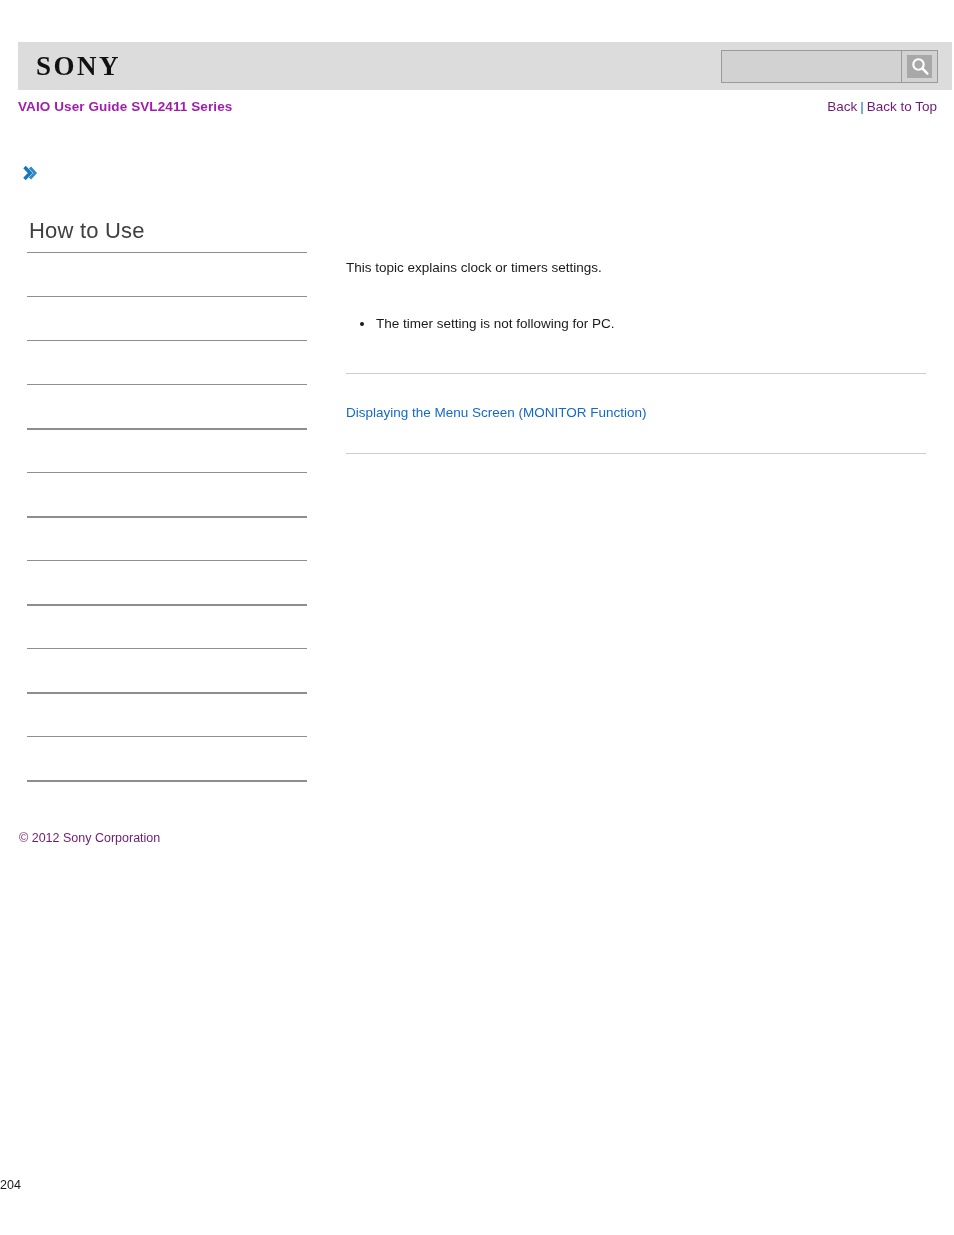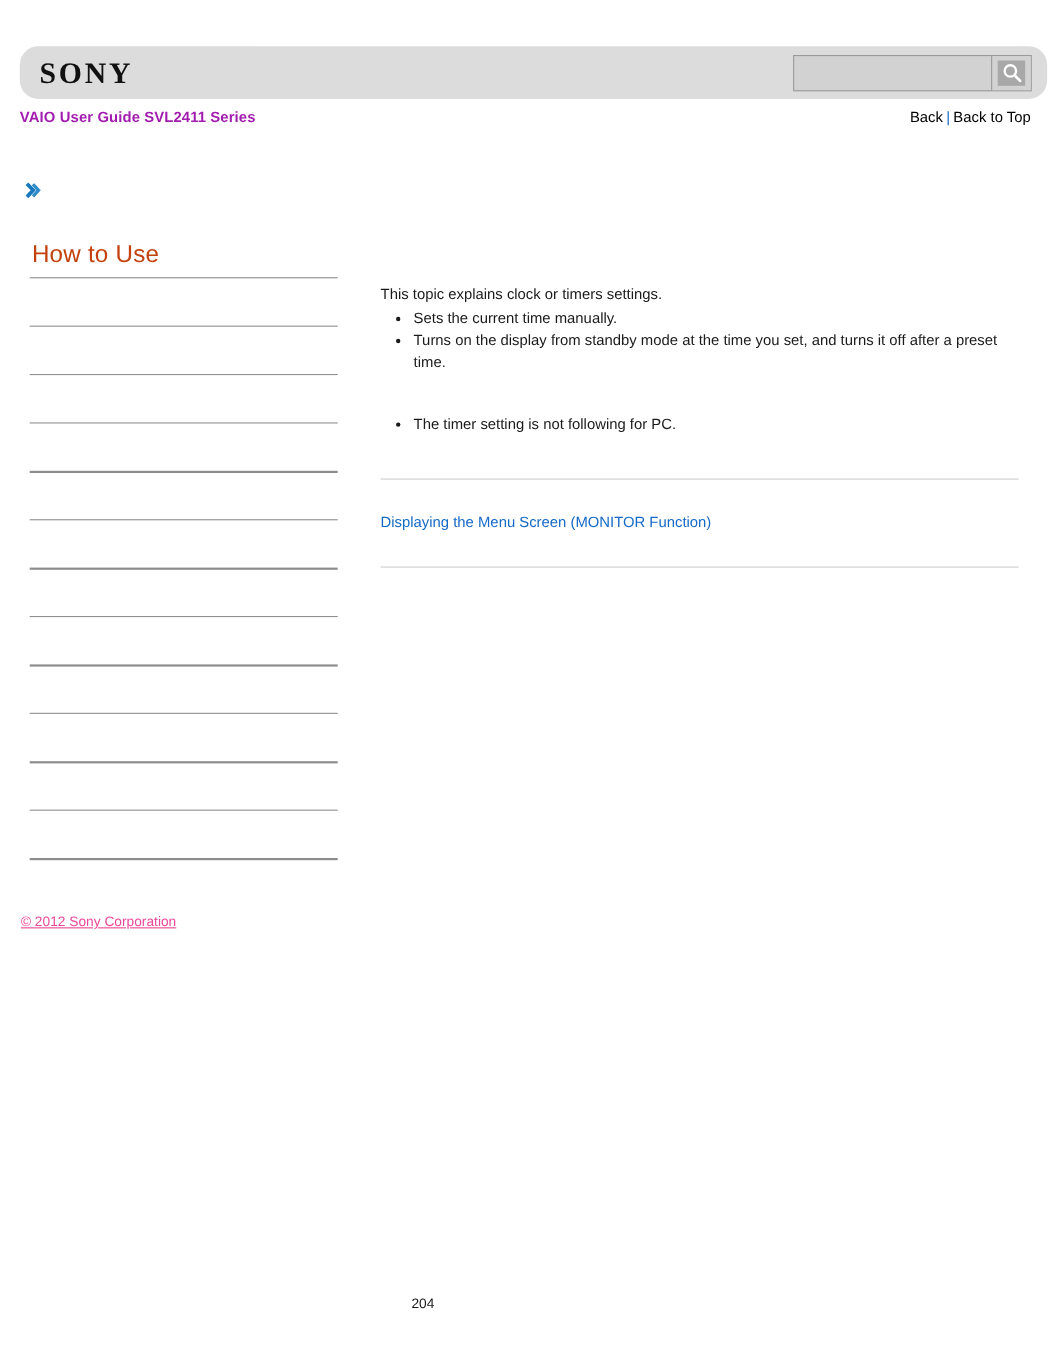--- a/index.html
+++ b/index.html
@@ -29,21 +29,20 @@
   .header-band {
     position: absolute;
     left: 18px;
     top: 42px;
     width: 934px;
     height: 48px;
     background: #dcdcdc;
     display: flex;
     align-items: center;
     justify-content: space-between;
-    border-radius: 17px;
   }
   .sony-logo {
     margin-left: 18px;
     font-family: "Liberation Serif", serif;
     font-weight: bold;
     font-size: 27px;
     letter-spacing: 2.5px;
     color: #111111;
     line-height: 1;
     user-select: none;
@@ -108,21 +107,21 @@
   }
   .nav-links {
     position: absolute;
     right: 0;
     top: 0;
     font-size: 13.5px;
     color: #1569c7;
     white-space: nowrap;
   }
   .nav-links a {
-    color: #000000;
+    color: #701a75;
     text-decoration: none;
   }
   .nav-sep { color: #1569c7; padding: 0 3px; }
 
   
   .breadcrumb {
     position: absolute;
     left: 22px;
     top: 162px;
     height: 22px;
@@ -138,21 +137,21 @@
   
   .sidebar {
     position: absolute;
     left: 27px;
     top: 218px;
     width: 280px;
   }
   .sidebar-title {
     font-size: 22px;
     font-weight: normal;
-    color: #c2410c;
+    color: #404040;
     letter-spacing: 0.2px;
     margin: 0 0 9px 2px;
     line-height: 1.15;
   }
   .sidebar-nav { list-style: none; margin: 0; padding: 0; }
   .nav-item {
     border-top: 1px solid #8f8f8f;
     height: 44px;
     display: flex;
     align-items: center;
@@ -161,23 +160,22 @@
     box-sizing: border-box;
   }
   .nav-item.group-end { border-top-width: 2px; border-top-color: #8d8d8d; }
   .nav-item-label { padding-left: 3px; }
 
   .copyright {
     position: absolute;
     left: 19px;
     top: 831px;
     font-size: 12.5px;
-    color: #ec4899;
+    color: #701a75;
     white-space: nowrap;
-    text-decoration: underline;
   }
 
   
   .content {
     position: absolute;
     left: 346px;
     top: 258px;
     width: 580px;
   }
   .content p {
@@ -226,21 +224,21 @@
     text-decoration: none;
     margin: 29px 0 30px 0;
   }
 
   
   .page-number {
     position: absolute;
     left: 0;
     top: 1178px;
     width: 769px;
-    text-align: center;
+    text-align: left;
     font-size: 12.5px;
     color: #1a1a1a;
   }
 </style>
 </head>
 <body>
 
 <div class="page">
 
   <div class="header-band">
@@ -319,24 +317,20 @@
           <span class="nav-item-label"></span>
         </li>
     </ul>
   </div>
 
   <div class="copyright">© 2012 Sony Corporation</div>
 
   <div class="content">
     <p>This topic explains clock or timers settings.</p>
 
-    <ul>
-      <li>Sets the current time manually.</li>
-      <li>Turns on the display from standby mode at the time you set, and turns it off after a preset time.</li>
-    </ul>
 
     <div class="note-block">
       <ul>
         <li>The timer setting is not following for PC.</li>
       </ul>
     </div>
 
     <div class="related-block">
       <hr class="rule">
       <a href="#" class="related-link">Displaying the Menu Screen (MONITOR Function)</a>

